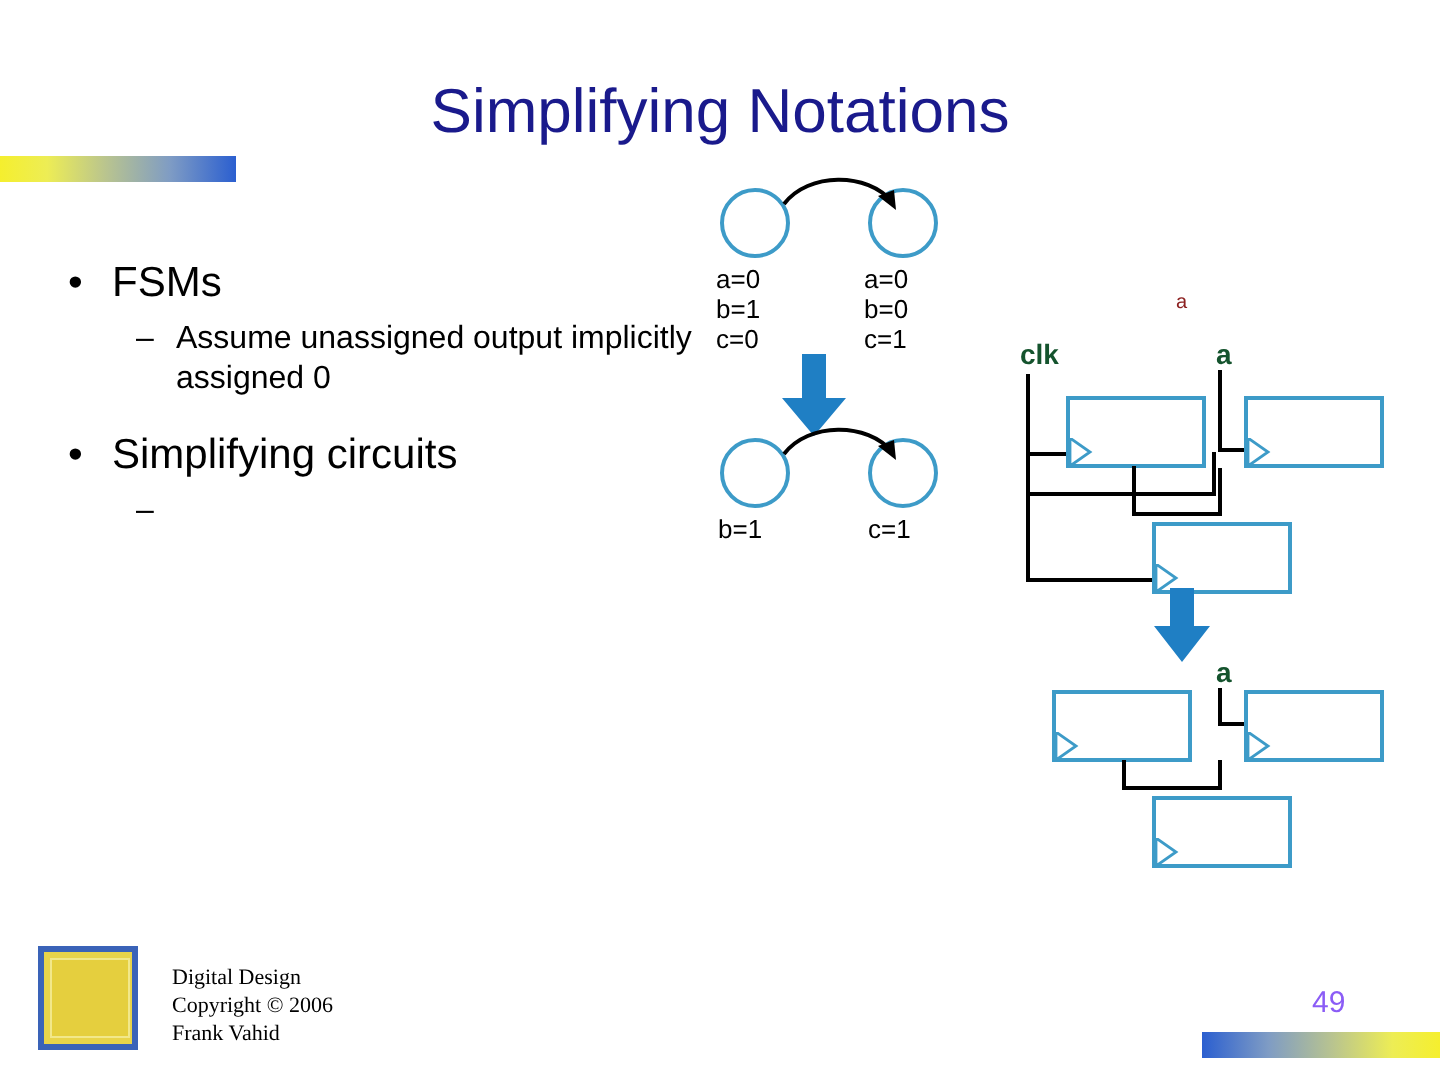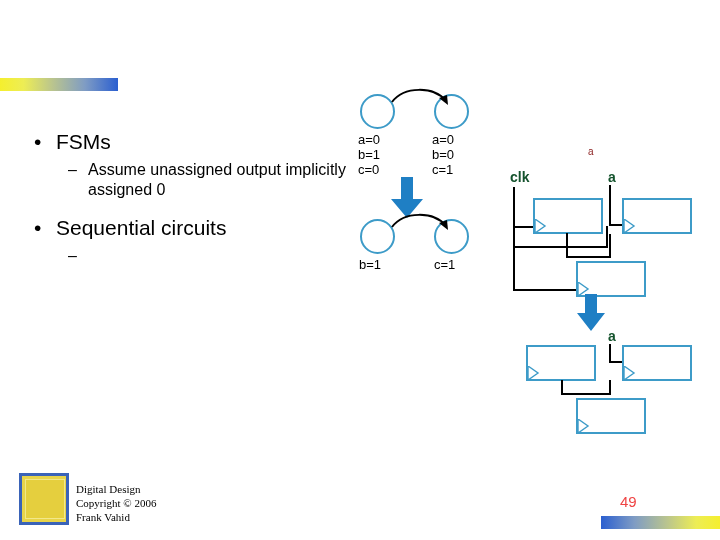--- a/index.html
+++ b/index.html
@@ -165,60 +165,61 @@
     background: #e8d44a;
   }
   #logo .sq {
     position: absolute;
     border: 1px solid #f2e88a;
     box-sizing: border-box;
     background: #e5cf3e;
   }
   #footer-text {
     position: absolute;
-    left: 76px;
+    left: 86px;
     top: 482px;
     font-family: "Liberation Serif", serif;
     font-size: 11px;
     line-height: 14px;
     color: #000000;
     white-space: nowrap;
   }
   #pageno {
     position: absolute;
-    left: 620px;
+    left: 656px;
     top: 493px;
     font-size: 15px;
-    color: #ef4444;
+    color: #8b5cf6;
   }
 </style>
 </head>
 <body>
 
 <div id="slide">
 
+  <div id="title">Simplifying Notations</div>
 
   <div id="top-bar"></div>
   <div id="bottom-bar"></div>
 
   <div id="bullets">
 
     <div class="lvl1">
       <span class="bul">•</span>
       <span>FSMs</span>
     </div>
 
     <div class="lvl2">
       <span class="dash">–</span>
       <span>Assume unassigned output implicitly assigned 0</span>
     </div>
 
     <div class="lvl1" style="margin-top:14px;">
       <span class="bul">•</span>
-      <span>Sequential circuits</span>
+      <span>Simplifying circuits</span>
     </div>
 
     <div class="lvl2">
       <span class="dash">–</span>
     </div>
 
   </div>
 
   <div id="fsm">
 

